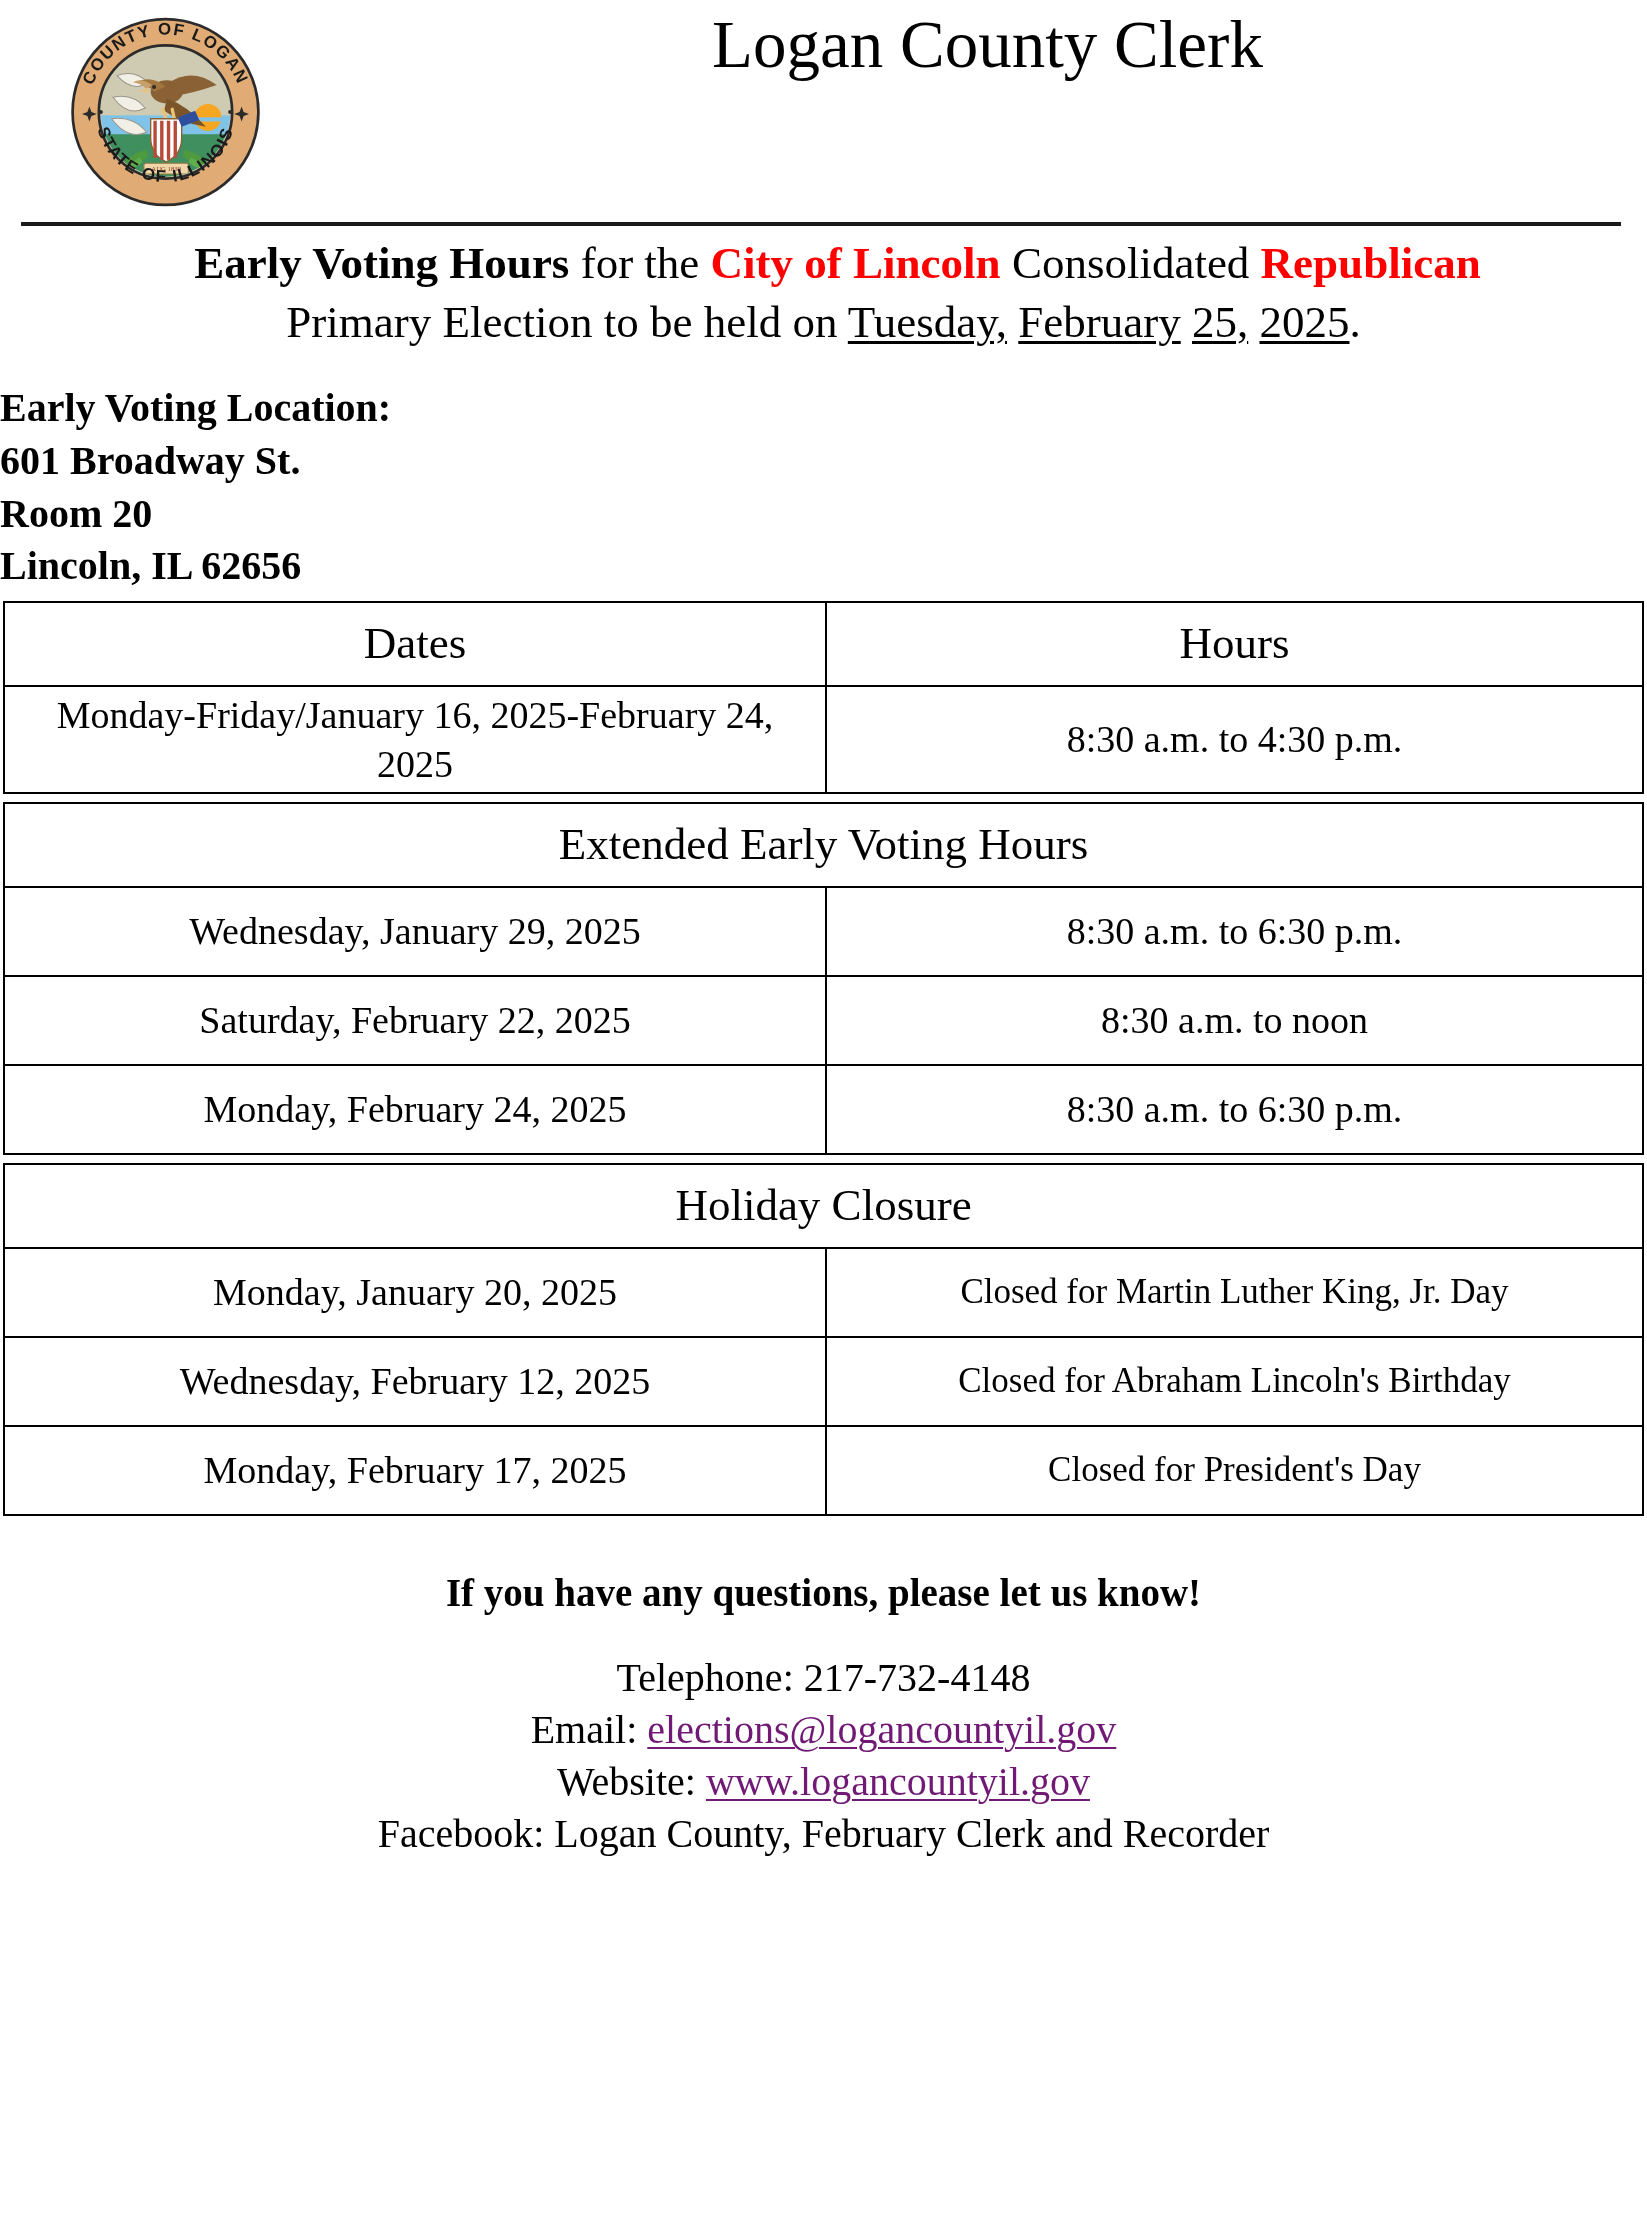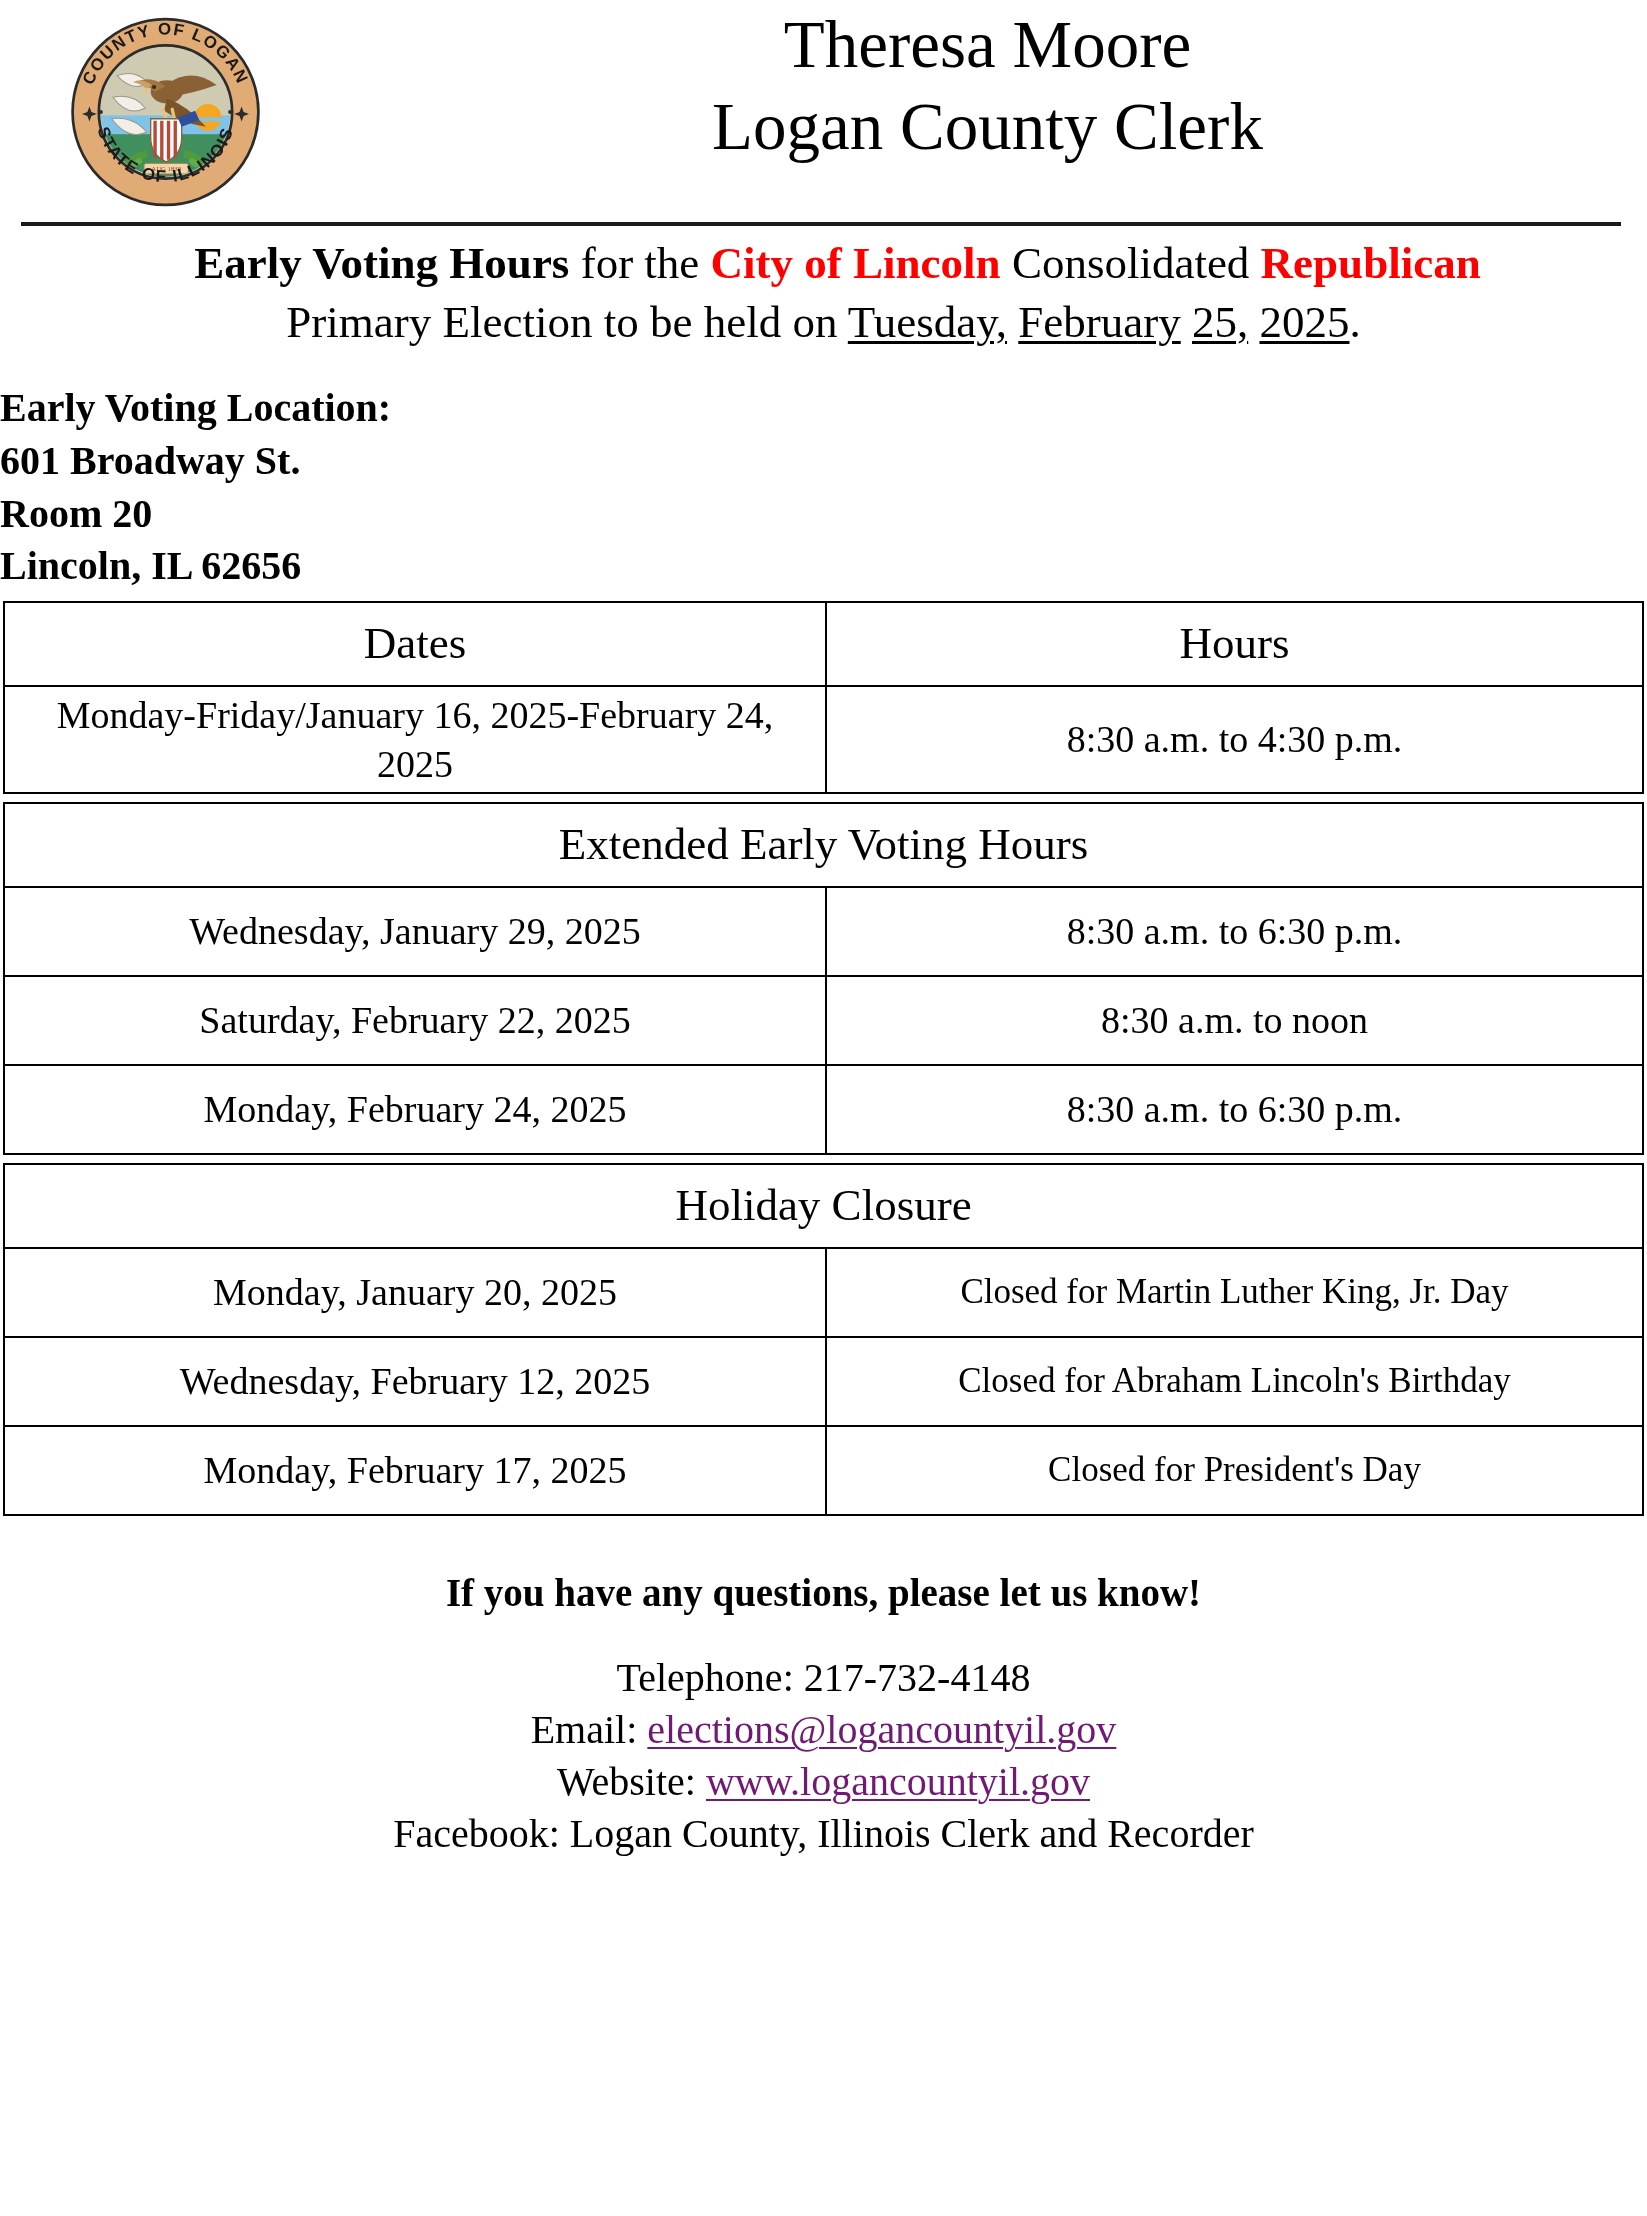--- a/index.html
+++ b/index.html
@@ -210,21 +210,20 @@
         <text font-family="'Liberation Sans',sans-serif" font-size="25" font-weight="bold" fill="#1a1a1a" letter-spacing="2.5">
           <textPath href="#arcTop" startOffset="50%" text-anchor="middle">COUNTY OF LOGAN</textPath>
         </text>
         <text font-family="'Liberation Sans',sans-serif" font-size="25" font-weight="bold" fill="#1a1a1a" letter-spacing="2.5">
           <textPath href="#arcBot" startOffset="50%" text-anchor="middle">STATE OF ILLINOIS</textPath>
         </text>
       </svg>
     </div>
 
     <div class="header-titles">
-      <div class="title-line-1">Theresa Moore</div>
       <div class="title-line-2">Logan County Clerk</div>
     </div>
 
     <div class="rule"></div>
   </div>
 
   <p class="intro"><span class="b">Early Voting Hours</span><span> for the </span><span class="red">City of Lincoln</span><span> Consolidated </span><span class="red">Republican</span><span> Primary Election to be held on </span><span class="u">Tuesday,</span> <span class="u">February</span> <span class="u">25,</span> <span class="u">2025</span><span>.</span></p>
 
   <div class="location">
     <div>Early Voting Location:</div>
@@ -303,18 +302,18 @@
       </tr>
     </tbody>
   </table>
 
   <div class="footer">
     <div class="questions">If you have any questions, please let us know!</div>
     <div class="contact">
       <div><span>Telephone: </span><span>217-732-4148</span></div>
       <div><span>Email: </span><a class="link" href="#">elections@logancountyil.gov</a></div>
       <div><span>Website: </span><a class="link" href="#">www.logancountyil.gov</a></div>
-      <div><span>Facebook: </span><span>Logan County, Illinois Clerk and Recorder</span></div>
+      <div><span>Facebook: </span><span>Logan County, February Clerk and Recorder</span></div>
     </div>
   </div>
 
 </div>
 
 
 </body></html>

